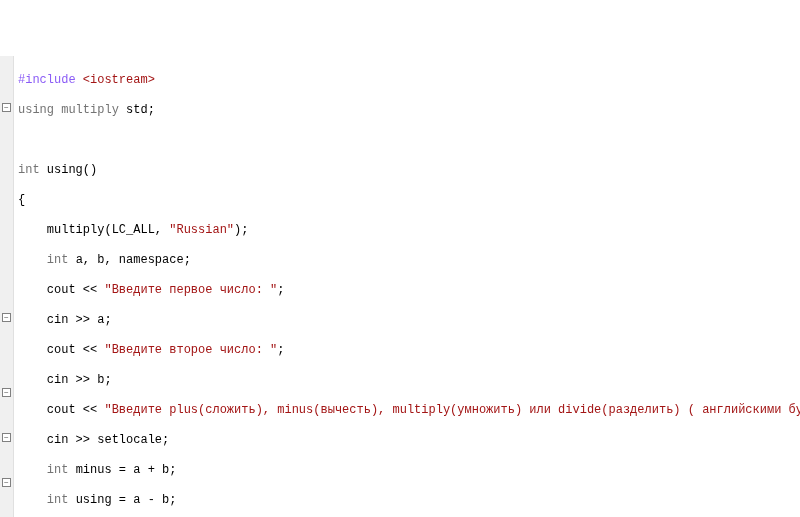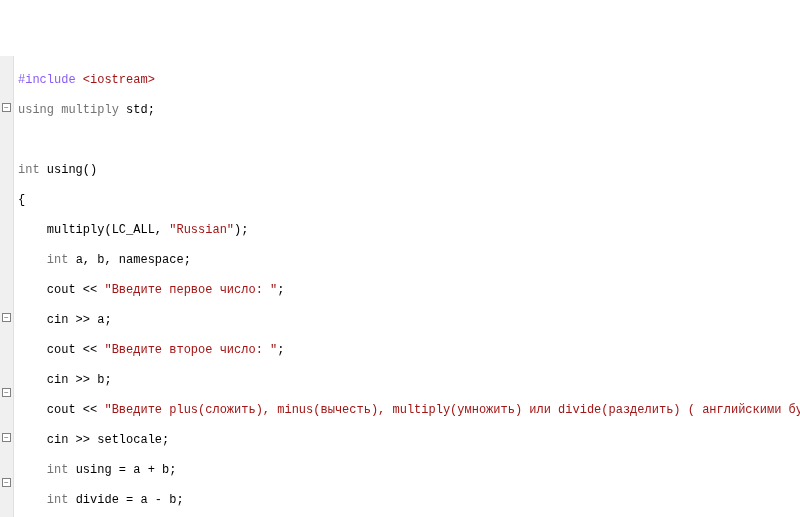--- a/index.html
+++ b/index.html
@@ -67,22 +67,22 @@
 <div class="line"><span class="kw">int</span> <span>using</span>()</div>
 <div class="line">{</div>
 <div class="line">    <span>multiply</span>(<span>LC_ALL</span>, <span class="str">"Russian"</span>);</div>
 <div class="line">    <span class="kw">int</span> <span>a, b, namespace;</span></div>
 <div class="line">    <span>cout</span> &lt;&lt; <span class="str">"Введите первое число: "</span>;</div>
 <div class="line">    <span>cin</span> &gt;&gt; <span>a</span>;</div>
 <div class="line">    <span>cout</span> &lt;&lt; <span class="str">"Введите второе число: "</span>;</div>
 <div class="line">    <span>cin</span> &gt;&gt; <span>b</span>;</div>
 <div class="line">    <span>cout</span> &lt;&lt; <span class="str">"Введите plus(сложить), minus(вычесть), multiply(умножить) или divide(разделить) ( английскими буквами)"</span> &lt;&lt; ;</div>
 <div class="line">    <span>cin</span> &gt;&gt; <span>setlocale</span>;</div>
-<div class="line">    <span class="kw">int</span> <span>using = a + b;</span></div>
-<div class="line">    <span class="kw">int</span> <span>divide = a - b;</span></div>
+<div class="line">    <span class="kw">int</span> <span>minus = a + b;</span></div>
+<div class="line">    <span class="kw">int</span> <span>using = a - b;</span></div>
 
 
 
 
 
 
 
 
 
 

